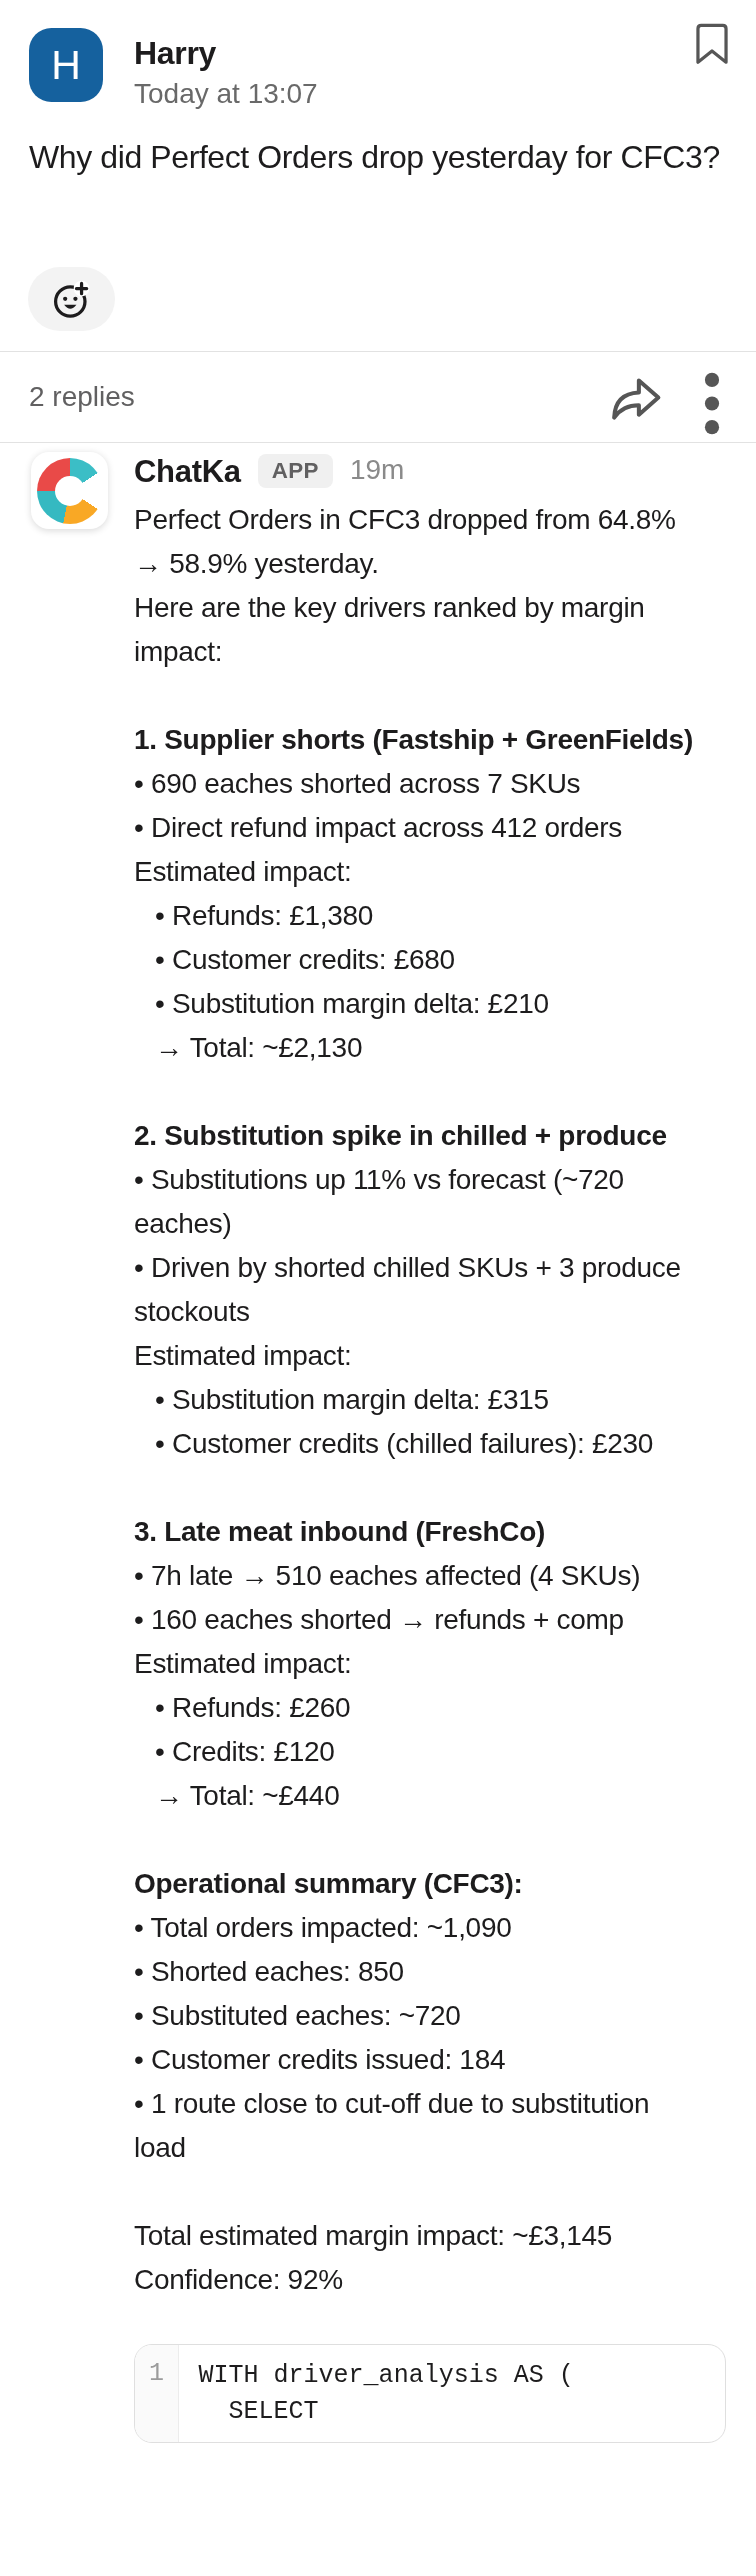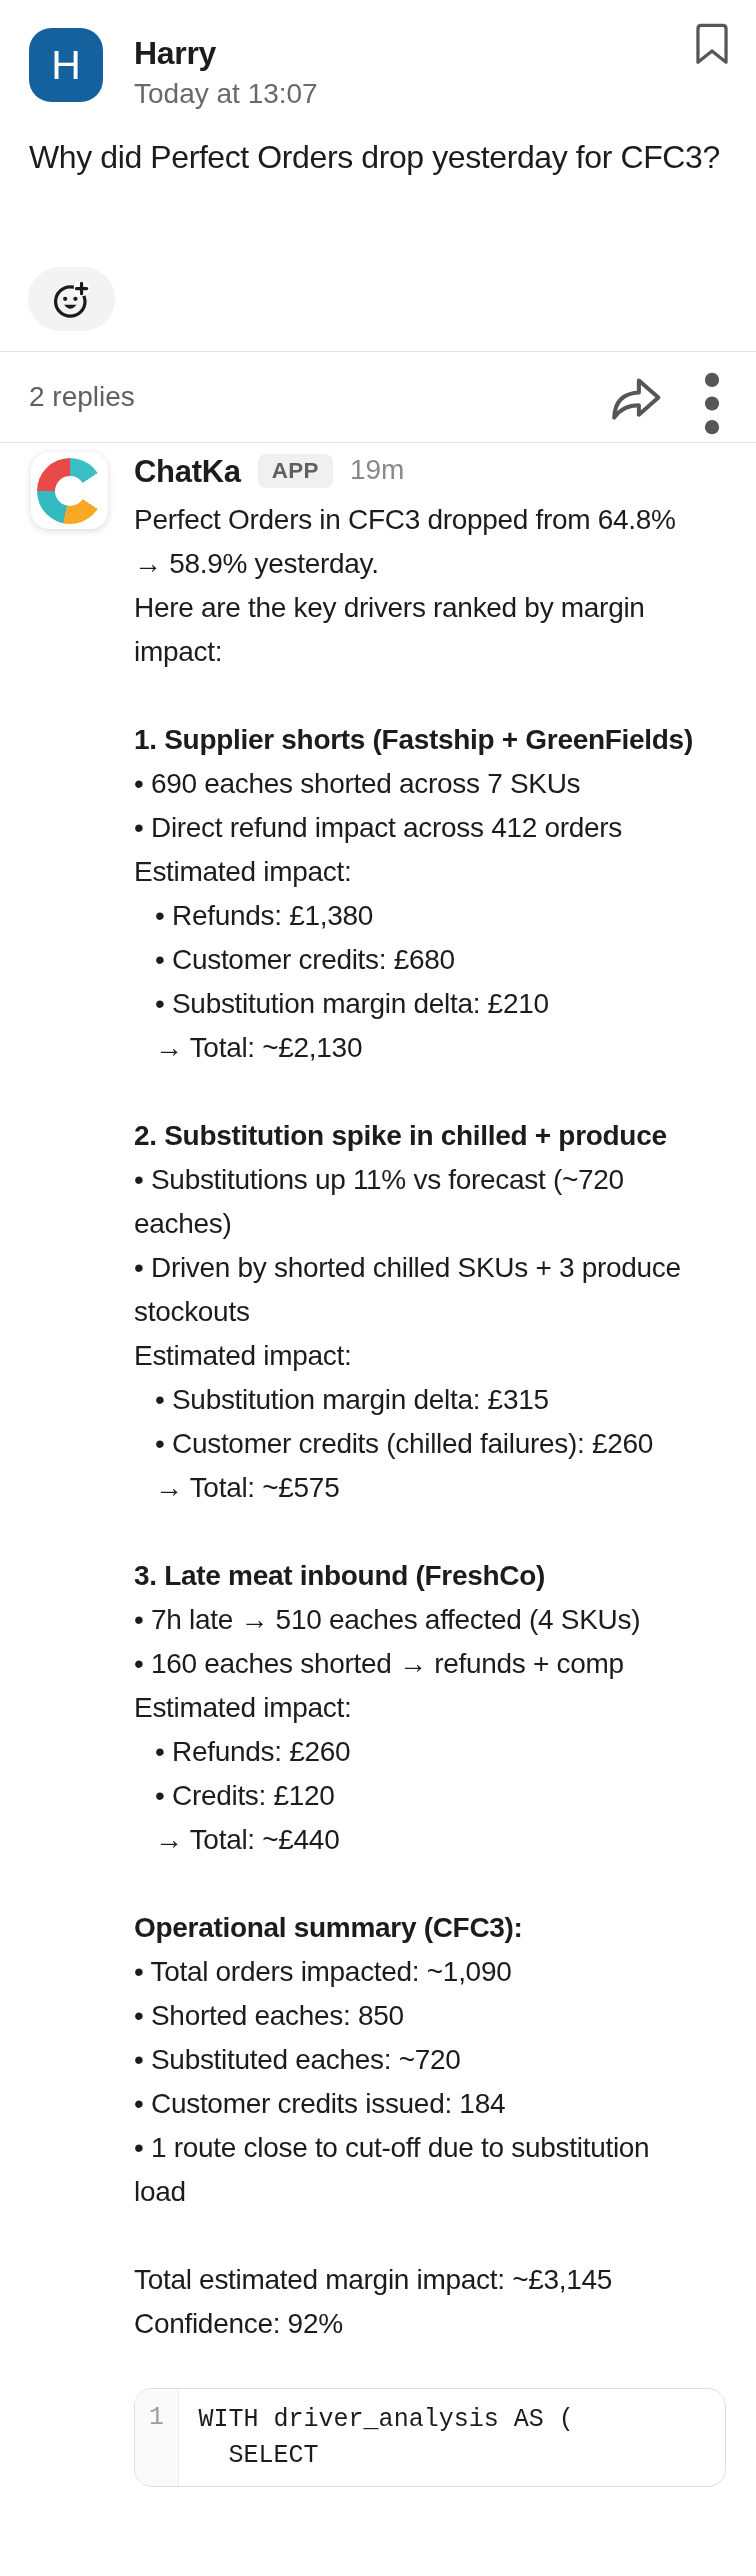--- a/index.html
+++ b/index.html
@@ -134,22 +134,21 @@
         <div class="line indent">• Substitution margin delta: £210</div>
         <div class="line indent">→ Total: ~£2,130</div>
         <div class="line blank"></div>
         <div class="line bold">2. Substitution spike in chilled + produce</div>
         <div class="line normal">• Substitutions up 11% vs forecast (~720</div>
         <div class="line normal">eaches)</div>
         <div class="line normal">• Driven by shorted chilled SKUs + 3 produce</div>
         <div class="line normal">stockouts</div>
         <div class="line normal">Estimated impact:</div>
         <div class="line indent">• Substitution margin delta: £315</div>
-        <div class="line indent">• Customer credits (chilled failures): £260</div>
-        <div class="line indent">→ Total: ~£575</div>
+        <div class="line indent">• Customer credits (chilled failures): £230</div>
         <div class="line blank"></div>
         <div class="line bold">3. Late meat inbound (FreshCo)</div>
         <div class="line normal">• 7h late → 510 eaches affected (4 SKUs)</div>
         <div class="line normal">• 160 eaches shorted → refunds + comp</div>
         <div class="line normal">Estimated impact:</div>
         <div class="line indent">• Refunds: £260</div>
         <div class="line indent">• Credits: £120</div>
         <div class="line indent">→ Total: ~£440</div>
         <div class="line blank"></div>
         <div class="line bold">Operational summary (CFC3):</div>

